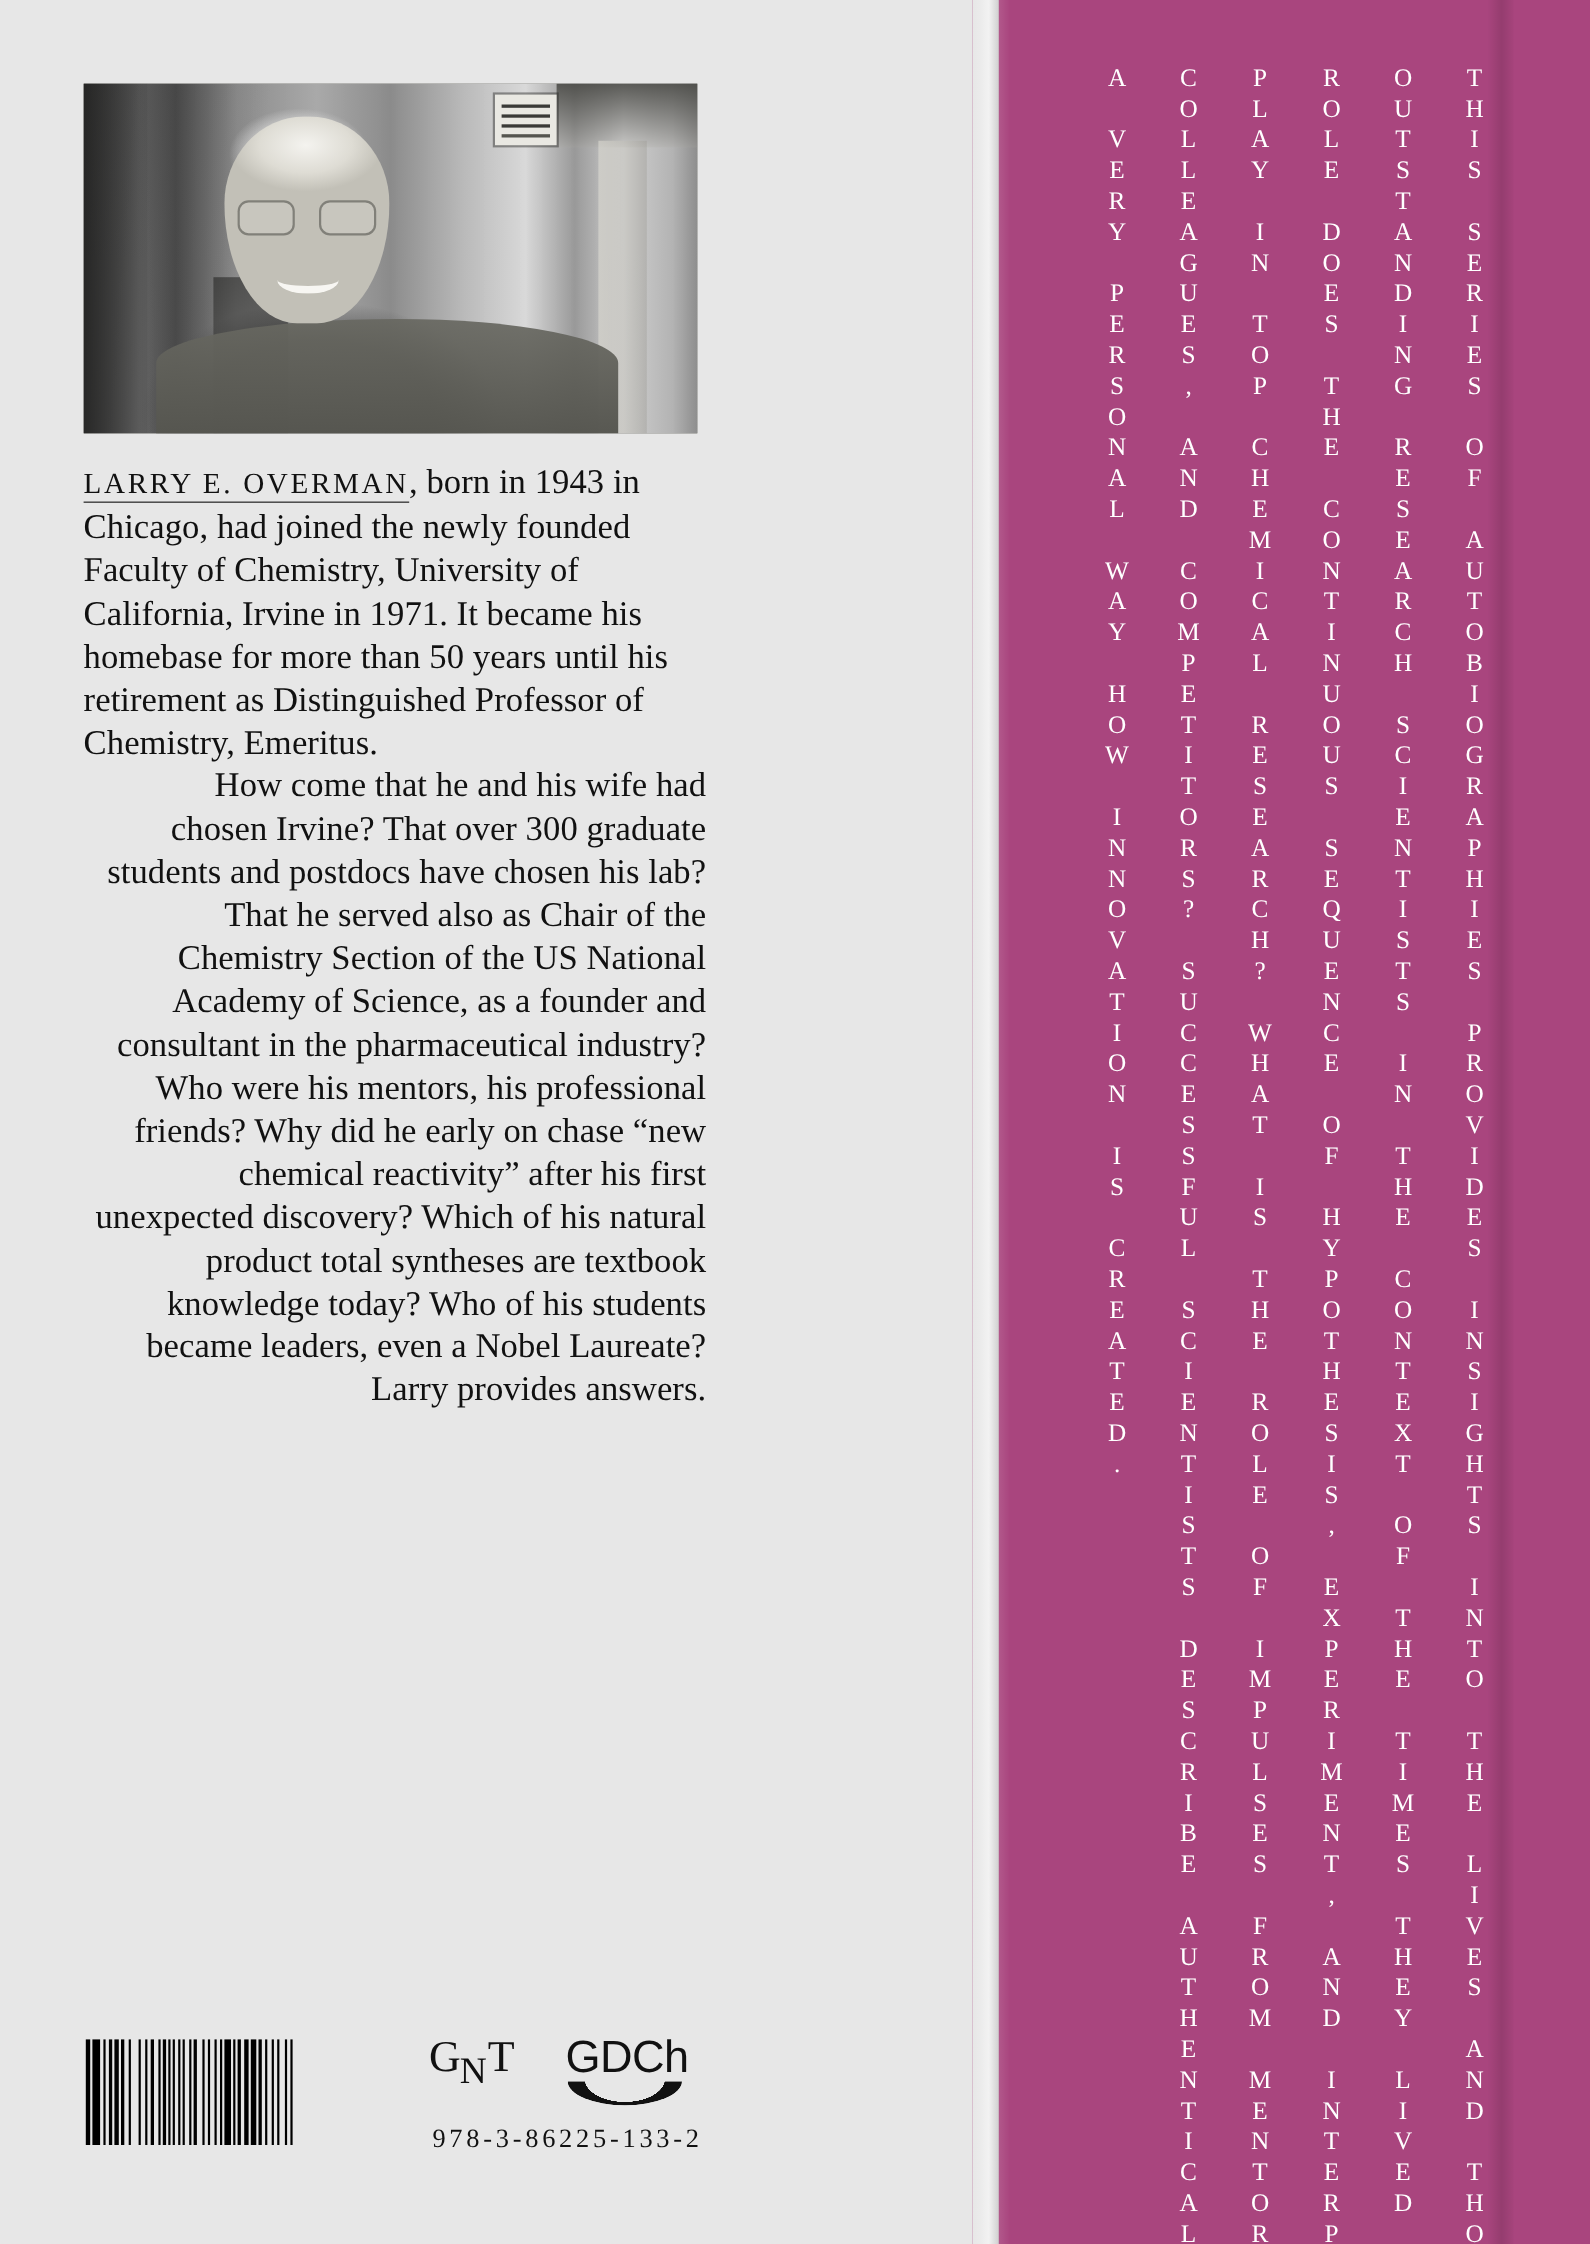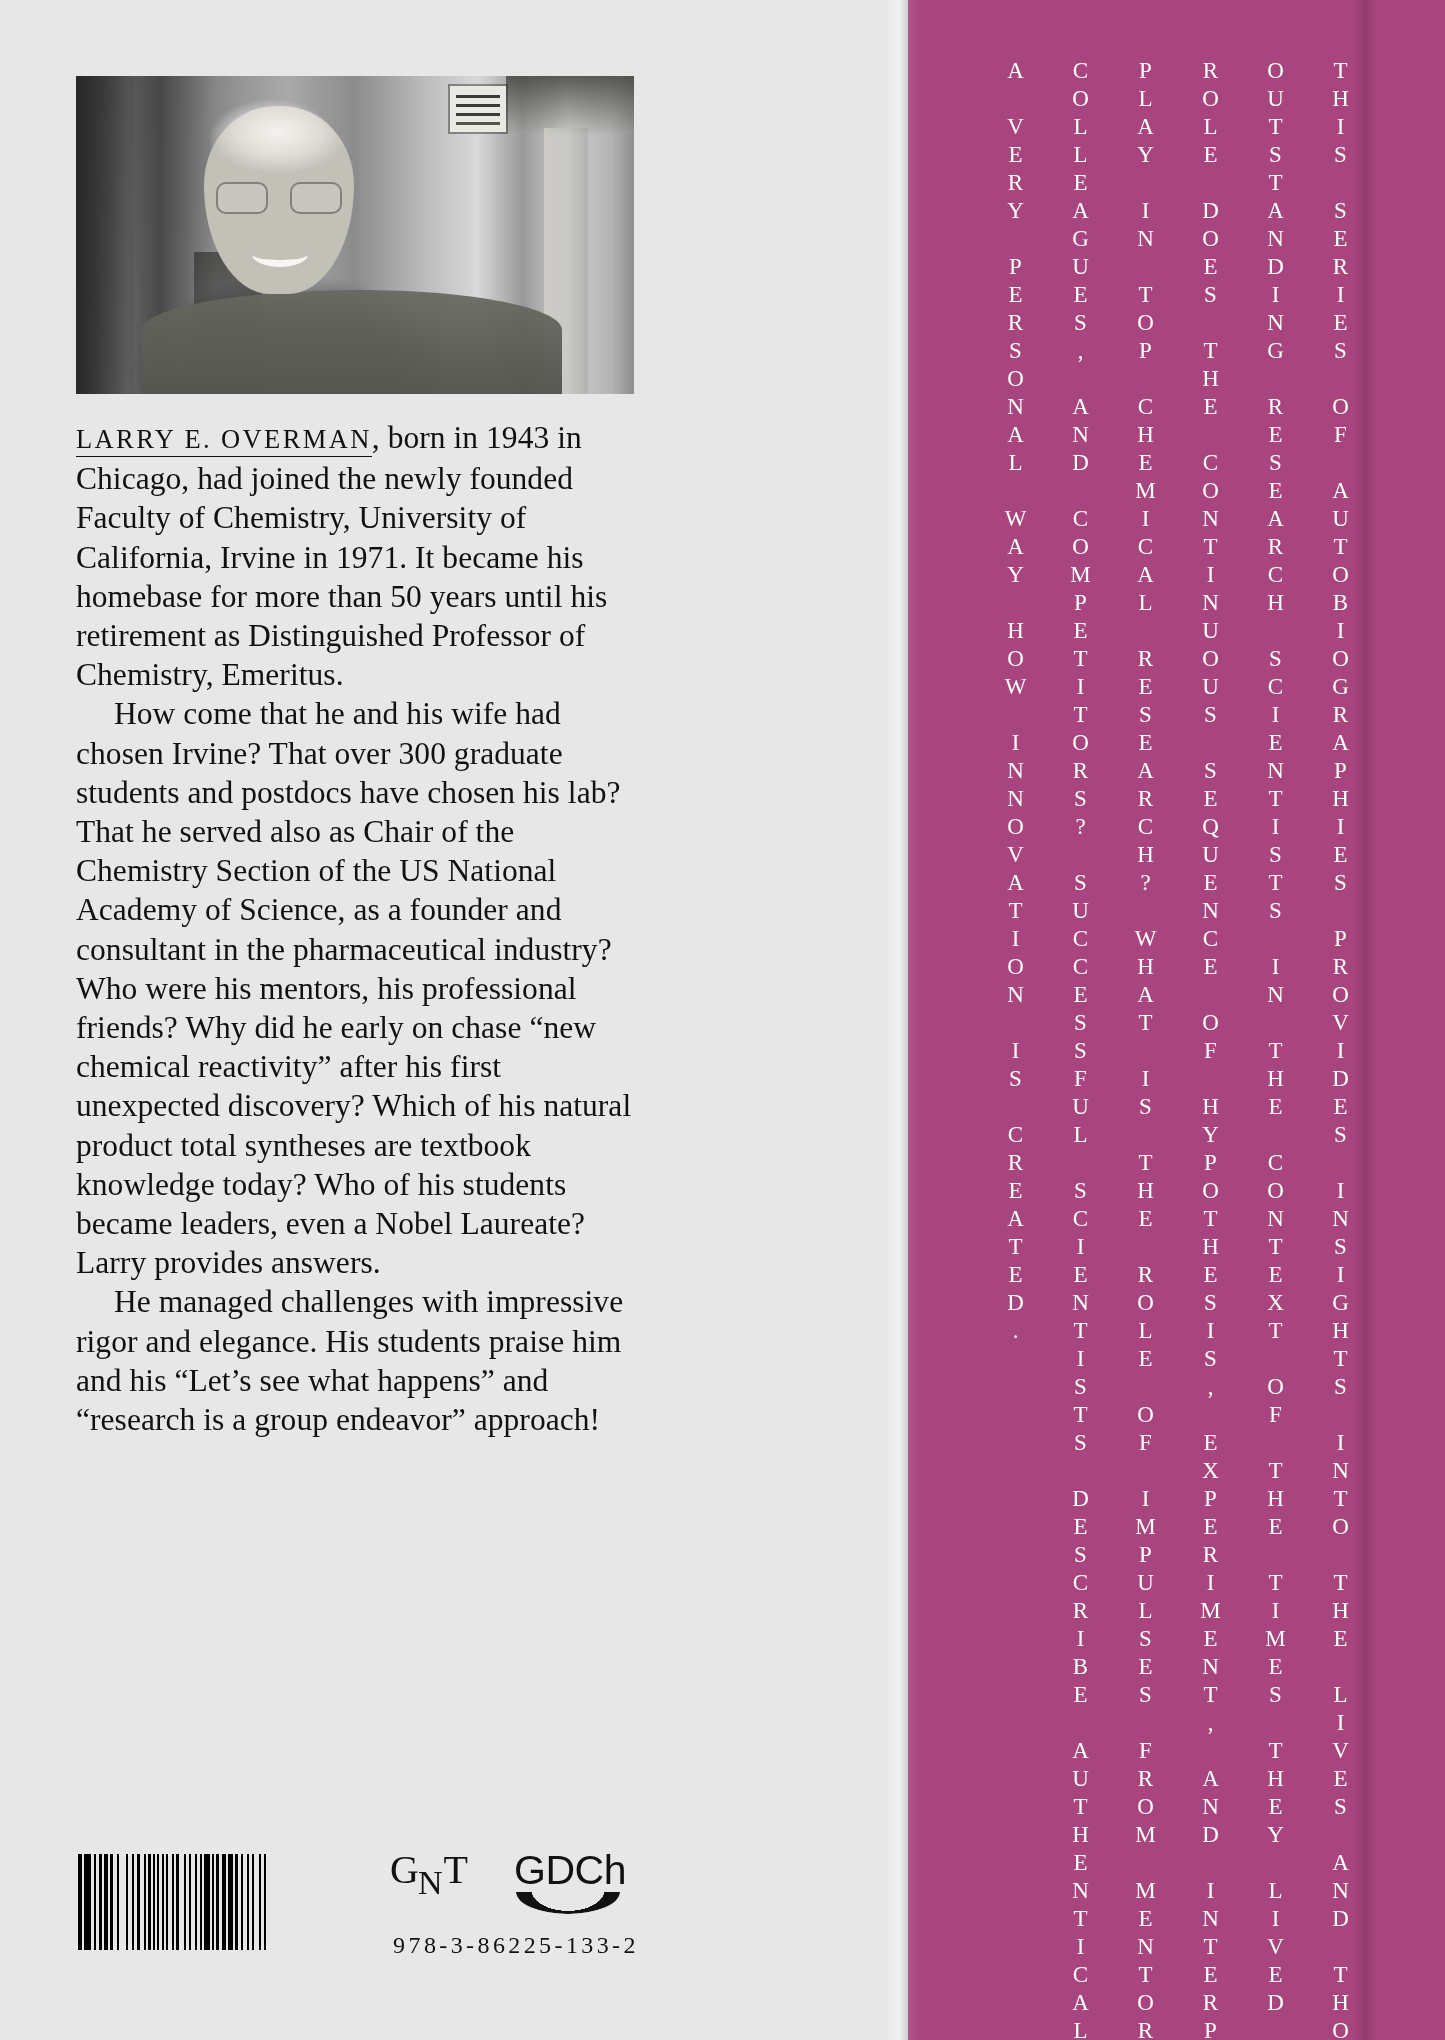--- a/index.html
+++ b/index.html
@@ -215,21 +215,21 @@
     top: 418px;
     width: 566px;
     color: #111111;
     font-family: "Liberation Serif", "DejaVu Serif", serif;
     font-size: 31.5px;
     line-height: 39.2px;
     text-align: left;
     letter-spacing: 0.05px;
   }
   #copy p { margin: 0; }
-  #copy p.indent { text-indent: 38px; }
+  #copy p.indent { text-indent: 38px; text-align: right; }
   .lead-name {
     font-variant: small-caps;
     text-transform: uppercase;
     font-size: 26.5px;
     letter-spacing: 2.4px;
     border-bottom: 1.6px solid #111111;
     padding-bottom: 2px;
   }
 
   
@@ -343,21 +343,20 @@
     <div id="photo-torso"></div>
     <div id="photo-head"></div>
     <div id="photo-glasses"></div>
     <div id="photo-smile"></div>
     <div id="photo-dark-left"></div>
   </div>
 
   <div id="copy">
     <p><span class="lead-name">Larry E. Overman</span><span>, born in 1943 in Chicago, had joined the newly founded Faculty of Chemistry, University of California, Irvine in 1971. It became his homebase for more than 50 years until his retirement as Distinguished Professor of Chemistry, Emeritus.</span></p>
     <p class="indent">How come that he and his wife had chosen Irvine? That over 300 graduate students and postdocs have chosen his lab? That he served also as Chair of the Chemistry Section of the US National Academy of Science, as a founder and consultant in the pharmaceutical industry? Who were his mentors, his professional friends? Why did he early on chase “new chemical reactivity” after his first unexpected discovery? Which of his natural product total syntheses are textbook knowledge today? Who of his students became leaders, even a Nobel Laureate? Larry provides answers.</p>
-    <p class="indent">He managed challenges with impressive rigor and elegance. His students praise him and his “Let’s see what happens” and “research is a group endeavor” approach!</p>
   </div>
 
   <div id="footer">
     <div id="barcode">
         <span style="width: 4px;"></span>
         <span class="sp" style="width: 2px;"></span>
         <span style="width: 7px;"></span>
         <span class="sp" style="width: 3px;"></span>
         <span style="width: 2px;"></span>
         <span class="sp" style="width: 3px;"></span>

